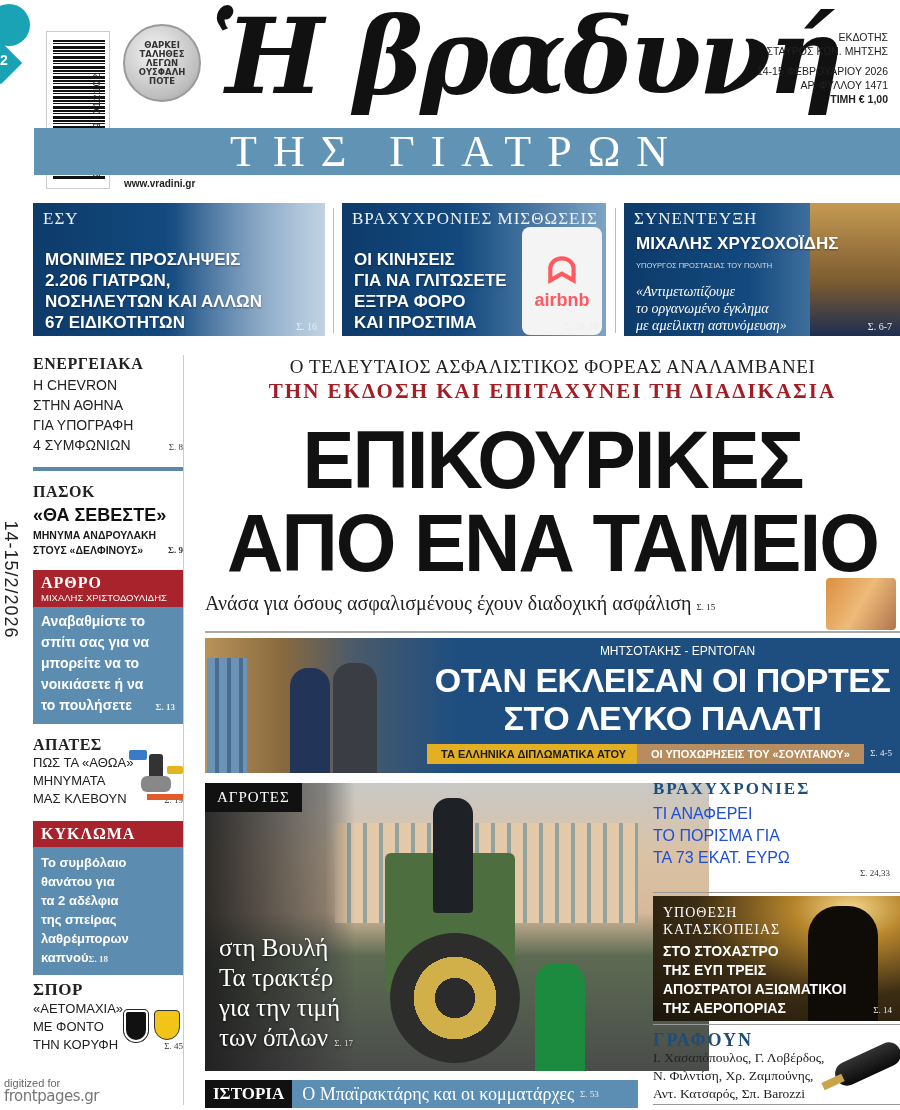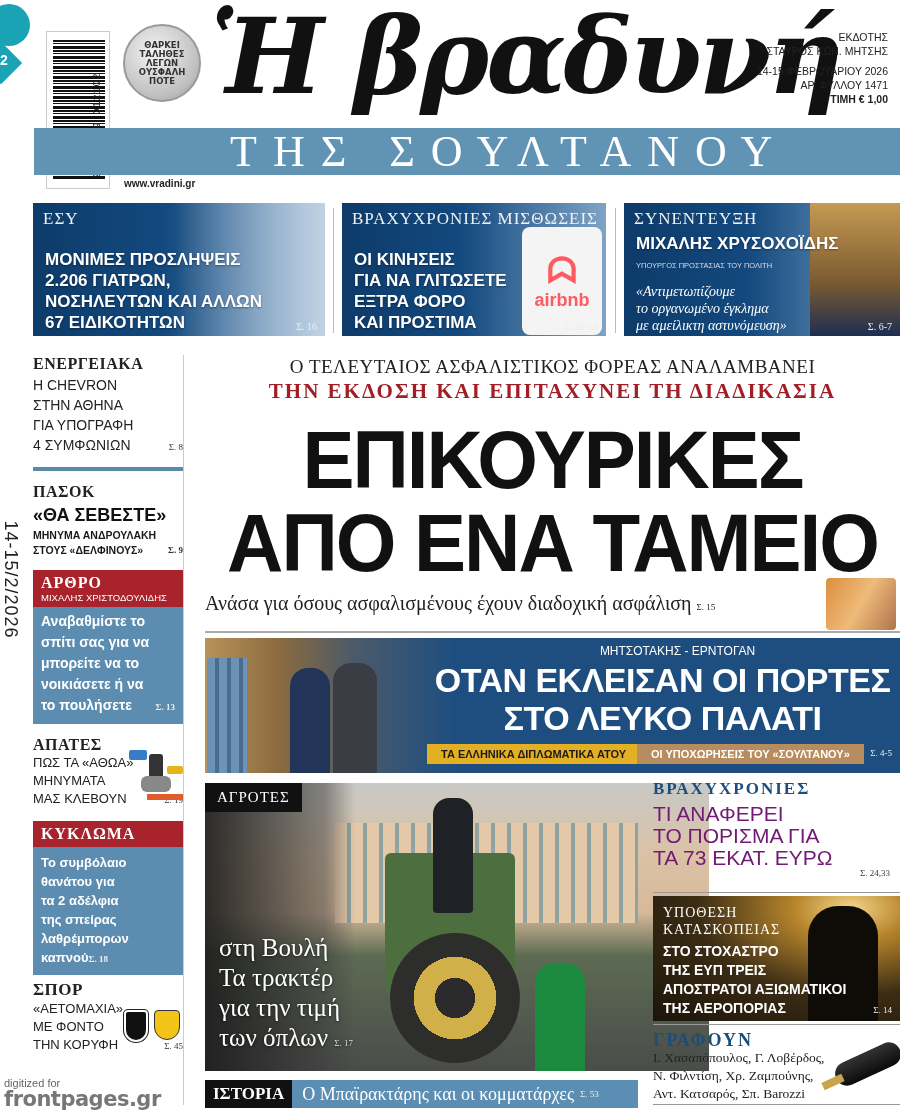--- a/index.html
+++ b/index.html
@@ -84,39 +84,39 @@
 .farm .cap{position:absolute;left:14px;top:150px;font-family:"Liberation Serif",serif;font-size:25px;line-height:30px;color:#fff;text-shadow:0 1px 3px rgba(0,0,0,.6)}
 .farm .cap .pg{color:#ddd}
 
 .istoria{left:205px;top:1080px;width:433px;height:28px;background:#5b8eb2;display:flex;align-items:center}
 .istoria .lab{background:#111;color:#fff;font-family:"Liberation Serif",serif;font-weight:bold;font-size:17px;padding:0 8px;height:28px;line-height:28px}
 .istoria .txt{color:#fff;font-family:"Liberation Serif",serif;font-size:18px;padding-left:10px}
 .istoria .pg{color:#eee;padding-left:6px}
 
 .rc{left:653px;width:247px}
 .pan-title{top:779px;font-family:"Liberation Serif",serif;font-weight:bold;font-size:17px;letter-spacing:2px;color:#1c4d7c}
-.pan-text{top:803px;font-size:21px;line-height:22px;color:#701a75}
+.pan-text{top:803px;font-size:16px;line-height:22px;color:#1d4ed8}
 .pan-pg{left:860px;top:868px}
 .hrule2{left:653px;top:892px;width:247px;height:1px;background:#999}
 .spy{left:653px;top:896px;width:247px;height:125px;background:radial-gradient(ellipse at 80% 10%,#f4d58a 0%,#b7862c 20%,#3b2c14 55%,#1a140a 100%);color:#fff;overflow:hidden}
 .spy .fig{position:absolute;right:22px;top:10px;width:70px;height:115px;background:#0f0c08;border-radius:30px 30px 0 0}
 .spy .k{position:absolute;left:10px;top:8px;font-family:"Liberation Serif",serif;font-size:14px;line-height:17px;letter-spacing:1px}
 .spy .h{position:absolute;left:10px;top:46px;font-weight:bold;font-size:14px;line-height:19px}
 .spy .pg{position:absolute;right:8px;bottom:6px;color:#eee}
 .hrule3{left:653px;top:1024px;width:247px;height:1px;background:#999}
 .graf-title{top:1030px;font-family:"Liberation Serif",serif;font-weight:bold;font-size:18px;letter-spacing:2px;color:#1c4d7c}
 .graf-text{top:1049px;font-family:"Liberation Serif",serif;font-size:13.5px;line-height:18px;color:#222}
 .pen{left:833px;top:1052px;width:70px;height:24px;background:linear-gradient(180deg,#333,#0b0b0b);border-radius:12px;transform:rotate(-25deg)}
 .pen-nib{left:822px;top:1078px;width:22px;height:8px;background:#c9a44b;transform:rotate(-25deg)}
 .hrule4{left:653px;top:1104px;width:247px;height:1px;background:#999}
 
 .vdate{left:-50px;top:570px;transform:rotate(90deg);font-size:18px;color:#222;width:120px;letter-spacing:1px}
 
 .wm1{left:4px;top:1077px;font-size:11px;color:#666}
-.wm2{left:4px;top:1087px;font-size:21px;font-weight:bold;color:#777;font-family:"DejaVu Sans",sans-serif;letter-spacing:-.5px}
+.wm2{left:4px;top:1087px;font-size:15px;font-weight:normal;color:#777;font-family:"DejaVu Sans",sans-serif;letter-spacing:-.5px}
 .logos{left:124px;top:1010px;display:flex;gap:6px}
 .logo-paok{width:24px;height:32px;background:#111;border-radius:4px 4px 12px 12px;border:2px solid #fff;box-shadow:0 0 0 1px #222}
 .logo-aek{width:26px;height:30px;background:#f2c418;border-radius:4px 4px 13px 13px;border:1px solid #333}
 .scam-icon{left:127px;top:746px;width:56px;height:56px}
 </style>
 </head>
 <body>
 
 <div class="abs edge-dot"></div>
 <div class="abs edge-diamond"></div>
@@ -126,21 +126,21 @@
   <div class="bars"></div>
   <div class="num">9 771109 012102</div>
 </div>
 
 <div class="abs coin">
   <span>ΘΑΡΚΕΙ ΤΑΛΗΘΕΣ ΛΕΓΩΝ ΟΥΣΦΑΛΗ ΠΟΤΕ</span>
 </div>
 
 <div class="abs masthead">Ἡ βραδυνή</div>
 <div class="abs subband"></div>
-<div class="abs subband-txt">ΤΗΣ ΣΟΥΛΤΑΝΟΥ</div>
+<div class="abs subband-txt">ΤΗΣ ΓΙΑΤΡΩΝ</div>
 <div class="abs url">www.vradini.gr</div>
 
 <div class="abs pubinfo">
   <div>ΕΚΔΟΤΗΣ</div>
   <div>ΣΤΑΥΡΟΣ ΚΩΝ. ΜΗΤΣΗΣ</div>
   <div class="gap"></div>
   <div>14-15 ΦΕΒΡΟΥΑΡΙΟΥ 2026</div>
   <div>ΑΡ. ΦΥΛΛΟΥ 1471</div>
   <div><b>ΤΙΜΗ € 1,00</b></div>
 </div>

